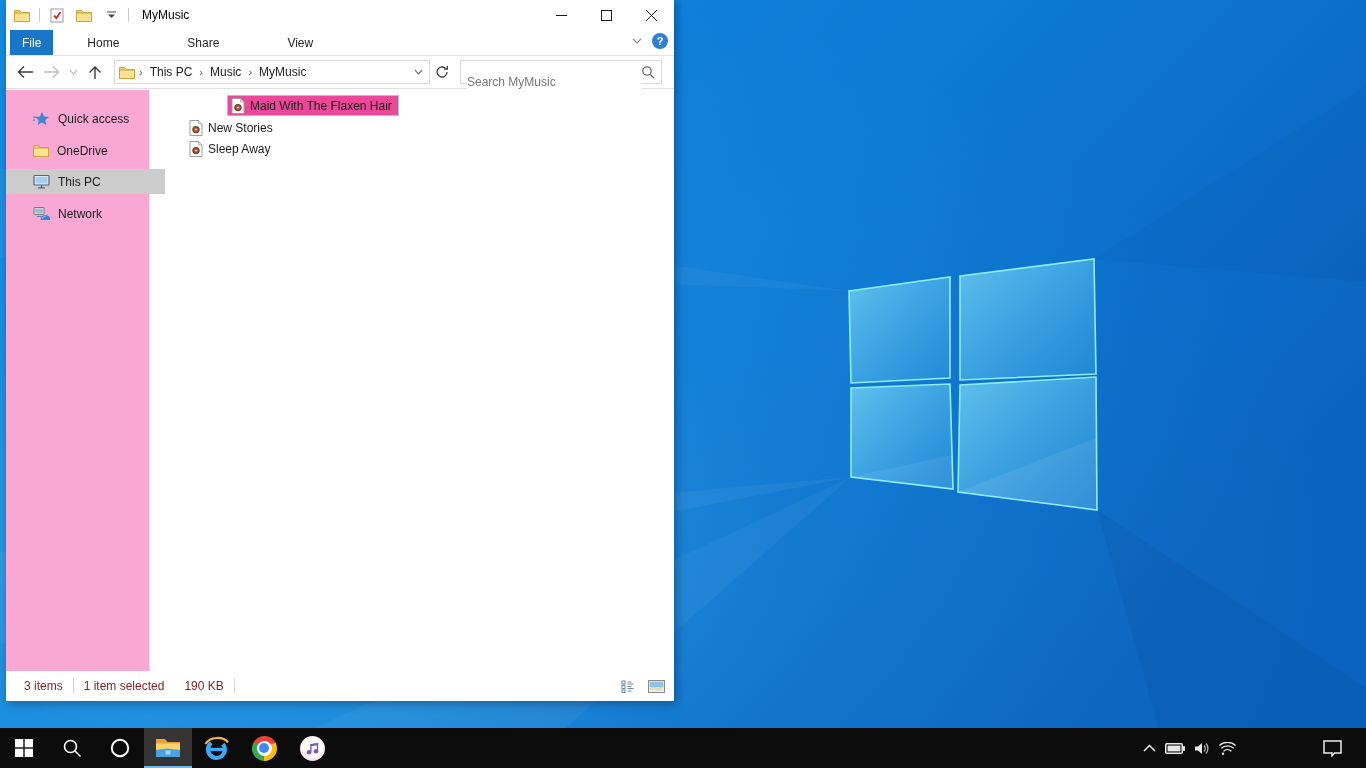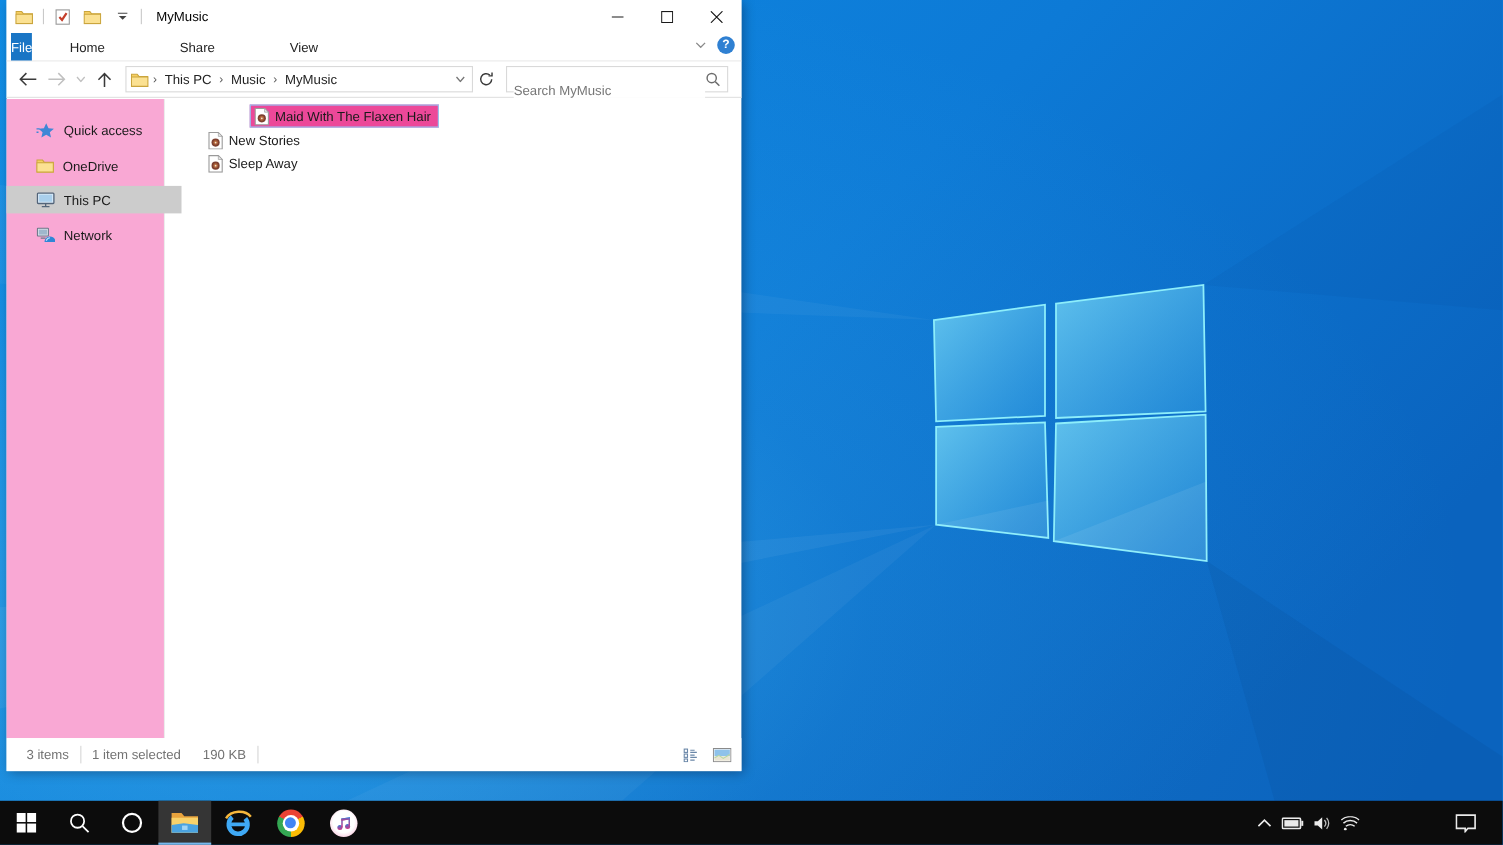--- a/index.html
+++ b/index.html
@@ -22,21 +22,21 @@
   .qat-sep { width:1px; height:14px; background:#c9c9c9; }
   .qat-btn { display:flex; align-items:center; justify-content:center; width:20px; height:22px; }
   .win-title { margin-left:6px; color:#000; }
   .win-controls { position:absolute; right:0; top:0; display:flex; height:30px; }
   .wc { width:45px; height:30px; display:flex; align-items:center; justify-content:center; }
 
   
   .tabs-row { left:0; top:30px; width:100%; height:26px; background:#fff;
     border-bottom:1px solid #e4e4e4; display:flex; align-items:stretch; }
   .tab { display:flex; align-items:center; justify-content:center; padding:0 34px; color:#242424; }
-  .tab.file { background:#1975c5; color:#fff; margin-left:4px; padding:0 0; }
+  .tab.file { background:#1975c5; color:#fff; margin-left:4px; padding:0 12px; }
   .ribbon-right { position:absolute; right:6px; top:33px; display:flex; align-items:center; gap:10px; }
   .help-btn { width:16px; height:16px; border-radius:50%; background:#2f80d2; color:#fff;
     display:flex; align-items:center; justify-content:center; font-size:11px; font-weight:bold; }
 
   
   .toolbar { left:0; top:56px; width:100%; height:33px; background:#fff;
     border-bottom:1px solid #e0e0e0; display:flex; align-items:center; }
   .navbtn { width:26px; height:26px; display:flex; align-items:center; justify-content:center; }
   .addressbar { margin-left:6px; width:316px; height:24px; border:1px solid #d9d9d9;
     display:flex; align-items:center; padding:0 4px; gap:4px; background:#fff; }
@@ -55,21 +55,21 @@
     padding-left:27px; gap:8px; }
   .side-item.selected { background:#cccccc; }
 
   
   .file-row { position:absolute; left:179px; height:21px; display:inline-flex; align-items:center;
     gap:5px; padding:0 6px 0 3px; border:1px solid transparent; }
   .file-row.selected { background:#ec4899; border-color:#91c9f7;margin-left:42px; }
 
   
   .statusbar { left:0; top:671px; width:100%; height:30px; background:#fff; display:flex;
-    align-items:center; color:#737373; }
+    align-items:center; color:#7f1d1d; }
   .sb-sep { width:1px; height:16px; background:#d6d6d6; margin:0 10px; }
   .sb-views { position:absolute; right:8px; top:0; height:30px; display:flex; align-items:center; gap:8px; }
   .sb-viewbtn { width:20px; height:20px; display:flex; align-items:center; justify-content:center; }
 
   
   #taskbar { left:0; top:728px; width:1366px; height:40px; background:#0c0c0c; z-index:3; }
   .tb-btn { position:absolute; top:0; width:48px; height:40px; display:flex; align-items:center; justify-content:center; }
   .tb-btn.active { background:#353535; }
   .tb-btn.active::after { content:""; position:absolute; left:0; bottom:0; width:100%; height:2px; background:#76b9ed; }
   .chrome-ball { width:25px; height:25px; border-radius:50%; position:relative;

